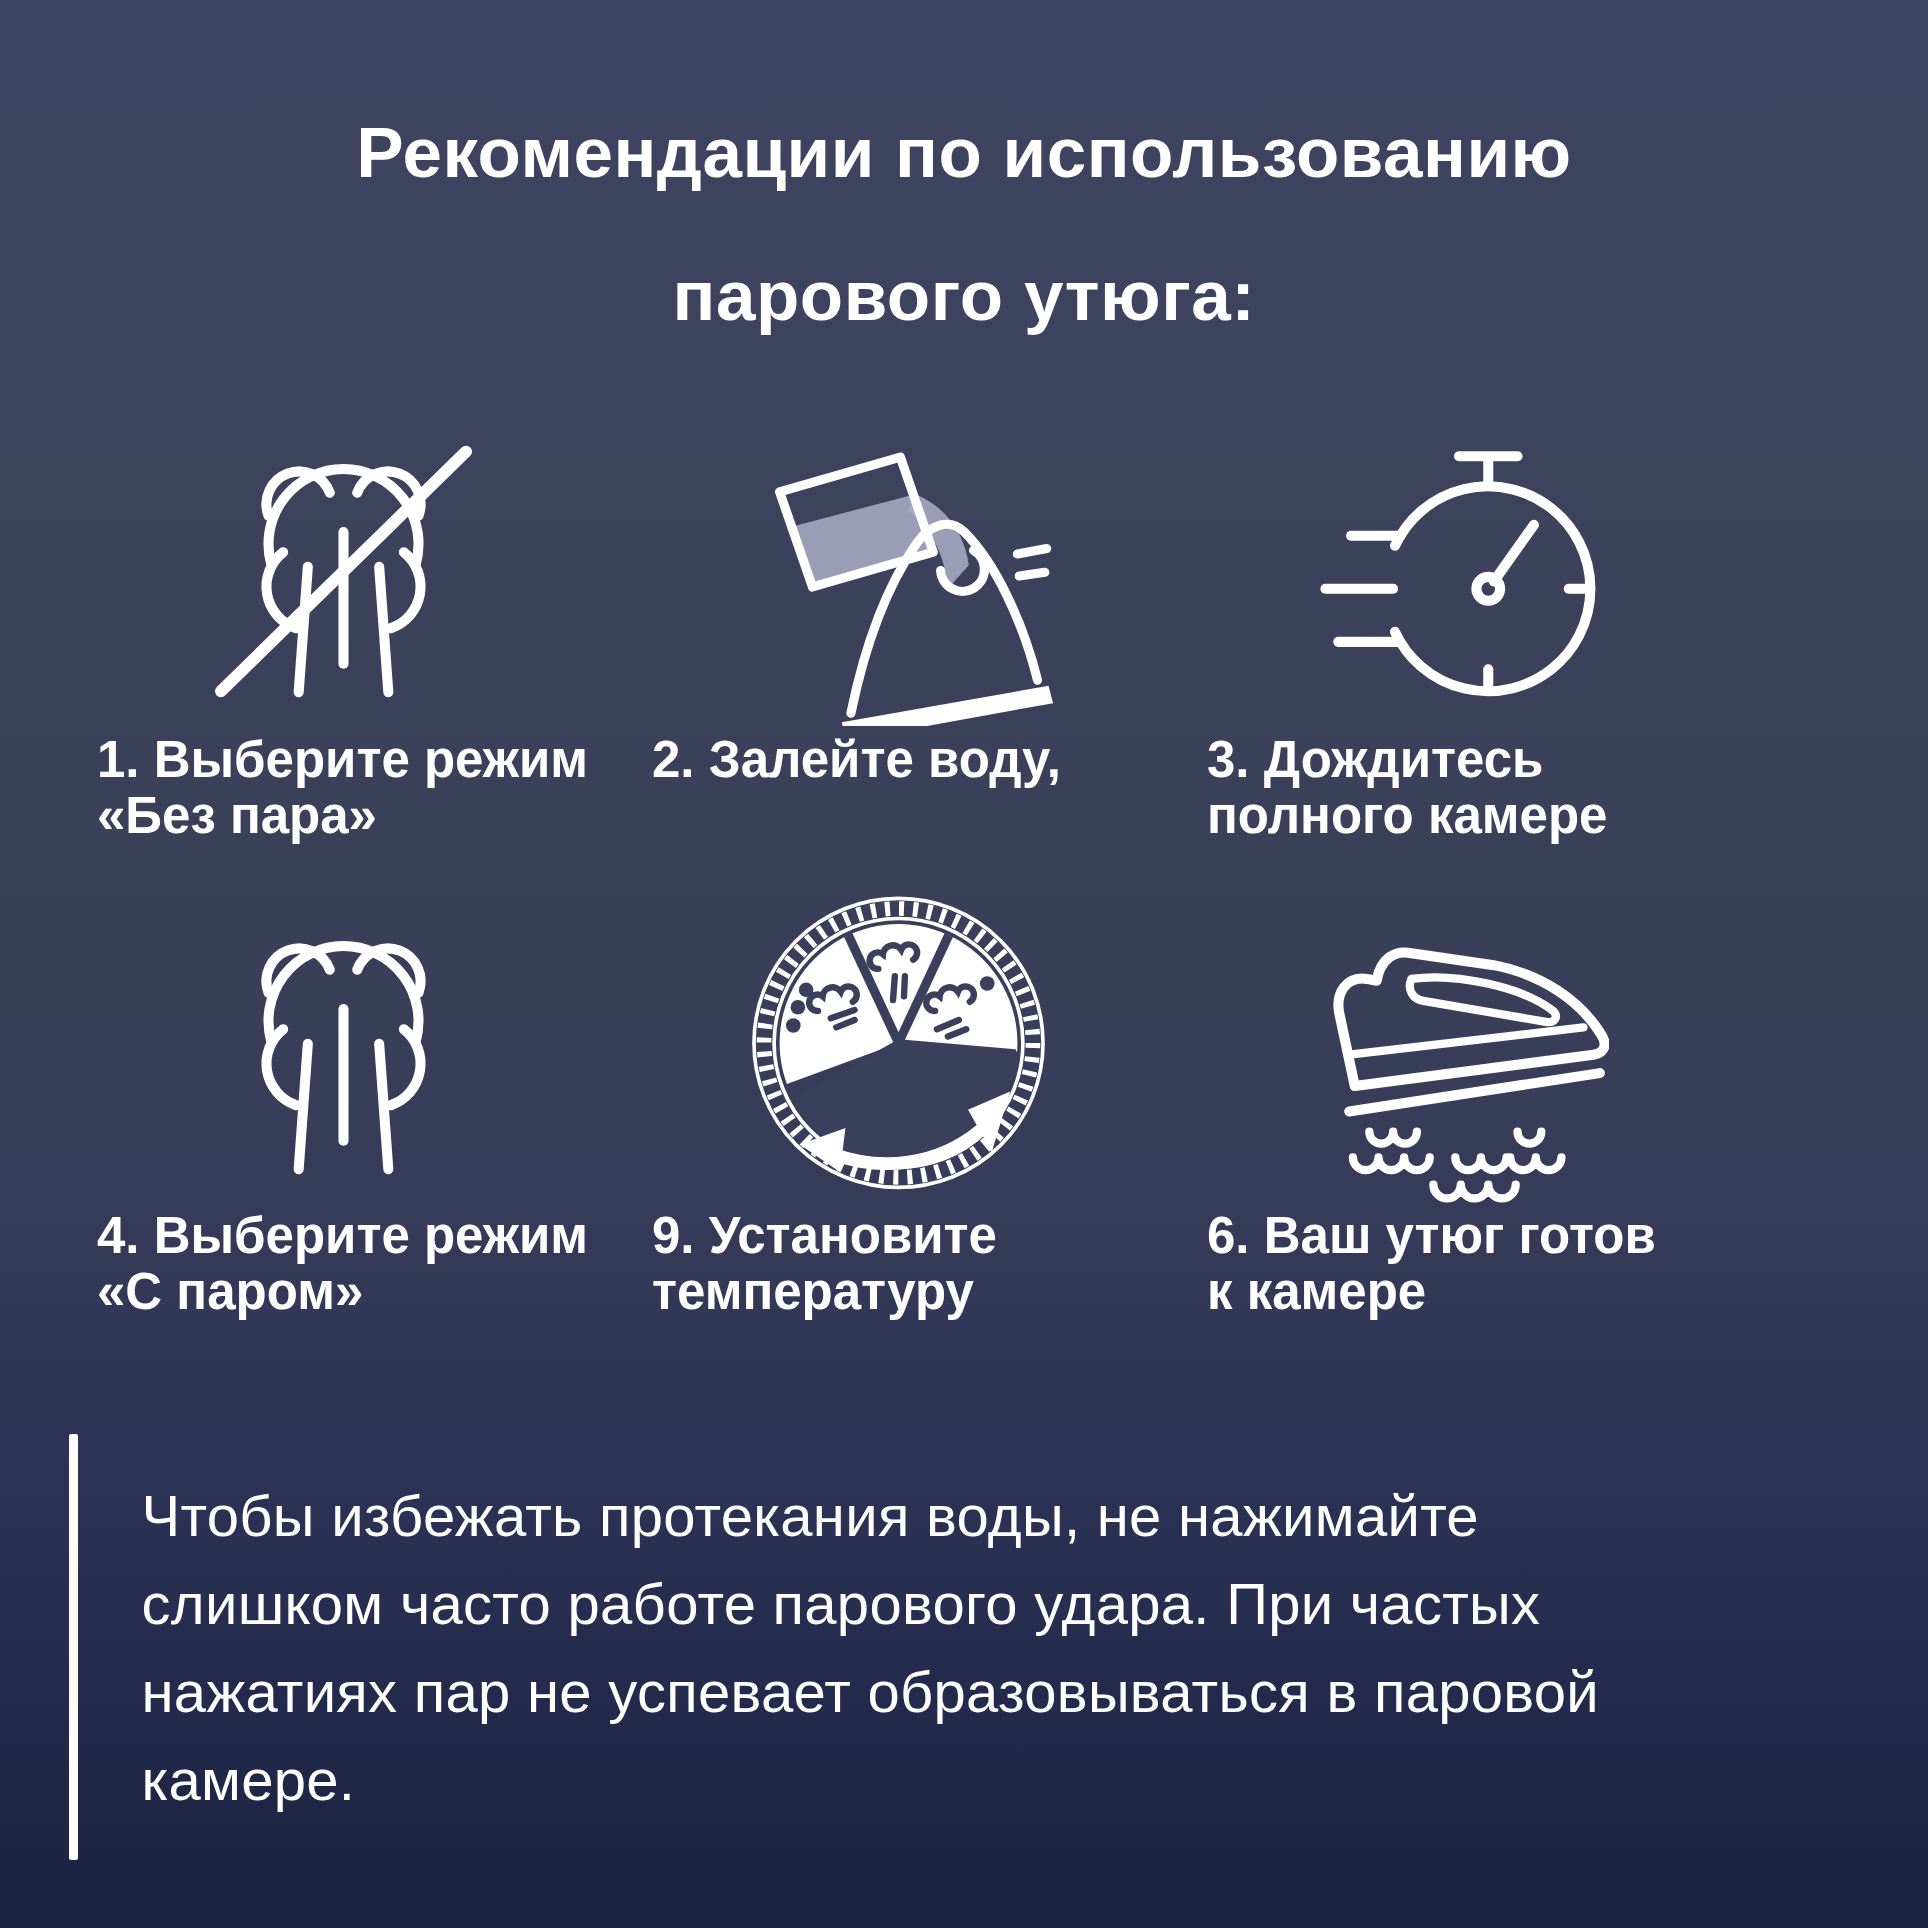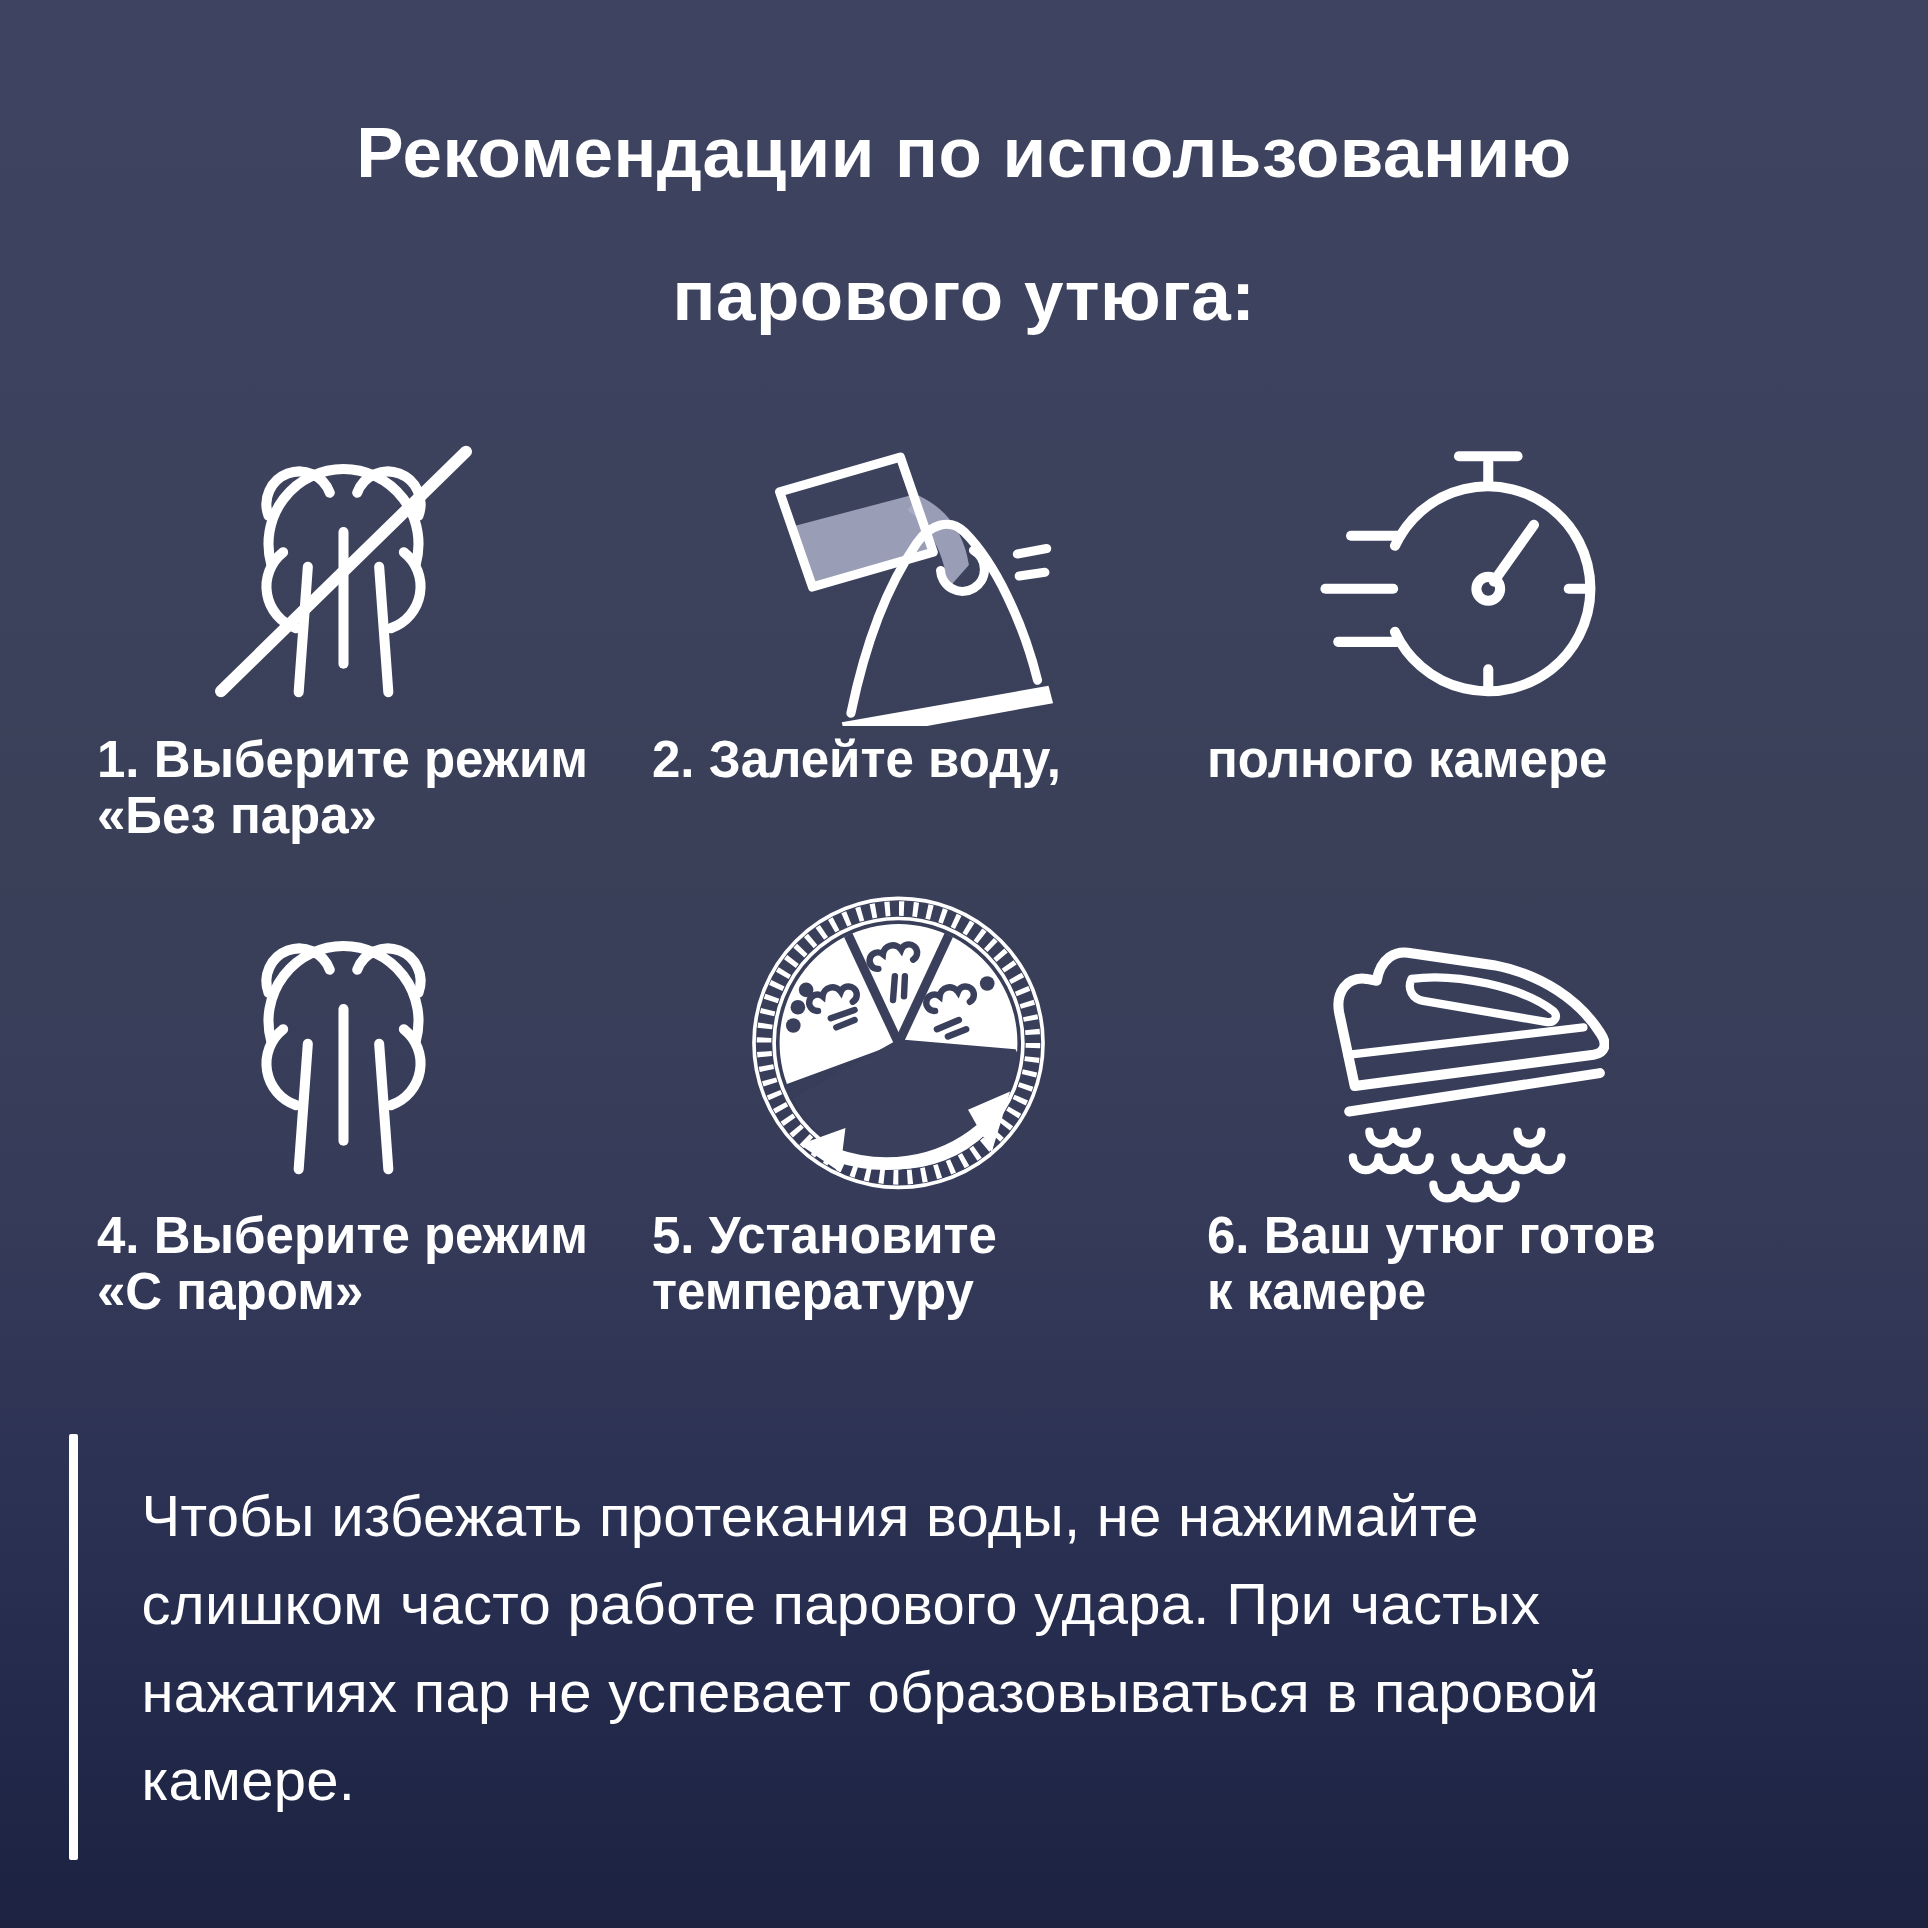--- a/index.html
+++ b/index.html
@@ -96,20 +96,21 @@
           <path d="M208 278 V300"></path>
           <path d="M214 182 L258 120"></path>
           <circle cx="208" cy="190" r="13"></circle>
           <path d="M58 132 H112"></path>
           <path d="M30 190 H104"></path>
           <path d="M44 248 H108"></path>
         </g>
       </svg>
     </div>
     <div class="caption">
+      <div>3. Дождитесь</div>
       <div>полного камере</div>
     </div>
   </div>
 
   <div class="step">
     <div class="icon-box">
       <svg viewBox="0 0 340 340">
         <g fill="none" stroke="#fff" stroke-width="11" stroke-linecap="round">
           <path d="M91 163 A82 82 0 1 1 249 163"></path>
           <path d="M104 150 A48 48 0 0 0 118 233"></path>
@@ -169,21 +170,21 @@
         </g>
         <g clip-path="url(#dclip)">
           <polygon points="170,161 36,236 70,330 336,258 298,172" fill="#3a3f5b"></polygon>
         </g>
         <path d="M100 287 C150 305 212 300 260 260" stroke="#fff" stroke-width="14" fill="none"></path>
         <polygon points="62,276 112,258 106,306" fill="#fff"></polygon>
         <polygon points="292,218 246,238 272,284" fill="#fff"></polygon>
       </svg>
     </div>
     <div class="caption">
-      <div>5. Установите</div>
+      <div>9. Установите</div>
       <div>температуру</div>
     </div>
   </div>
 
   <div class="step">
     <div class="icon-box">
       <svg viewBox="0 0 340 340">
         <g fill="none" stroke="#fff" stroke-width="11" stroke-linecap="round" stroke-linejoin="round">
           <path d="M62 212 L45 132 C41 110 53 92 75 95 L86 97 C90 73 106 63 124 67 L214 80 C266 90 308 118 331 155 C339 167 335 176 323 178 L62 212 Z"></path>
           <path d="M124 95 C172 88 246 104 279 130 C285 136 281 144 271 142 L137 119 C125 117 119 106 124 95 Z" stroke-width="9"></path>

